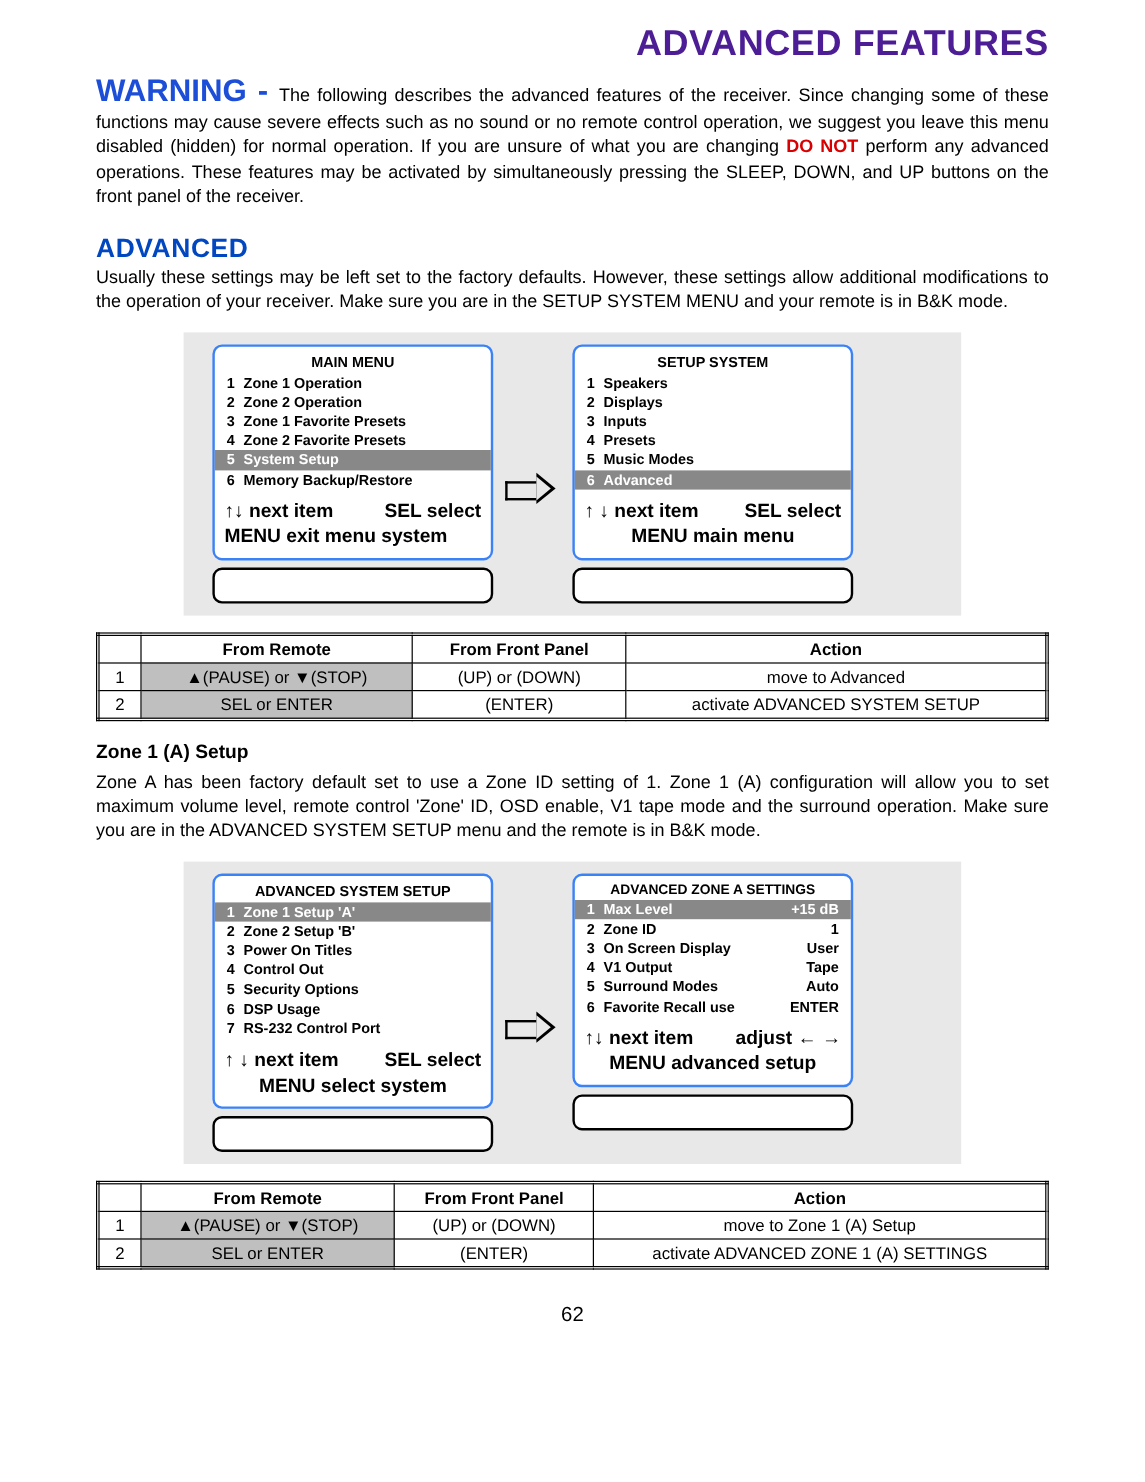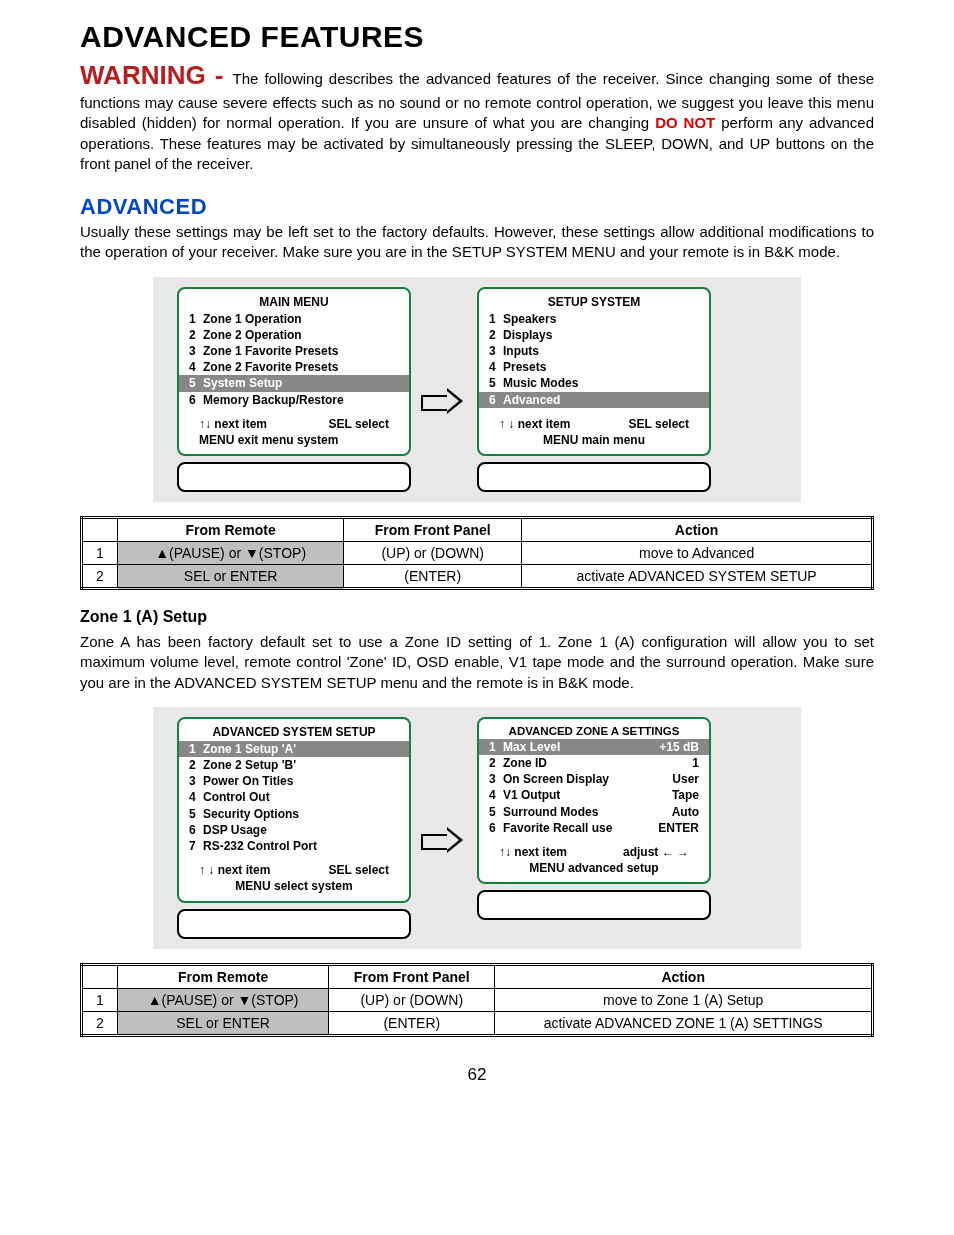--- a/index.html
+++ b/index.html
@@ -5,34 +5,34 @@
   body {
     font-family: Arial, Helvetica, sans-serif;
     margin: 0;
     padding: 20px 80px 30px 80px;
     font-size: 15px;
     color: #000;
     width: 954px;
     box-sizing: border-box;
   }
   .title {
-    text-align: left;
-    color: #000000;
+    text-align: right;
+    color: #4c1d95;
     font-weight: bold;
     font-size: 30px;
     margin: 0 0 4px 0;
     letter-spacing: 0.5px;
   }
   .warning-paragraph {
     text-align: justify;
     line-height: 1.35;
     margin: 0 0 20px 0;
   }
   .warning-label {
-    color: #b91c1c;
+    color: #1d4ed8;
     font-weight: bold;
     font-size: 26px;
   }
   .do-not {
     color: #d80000;
     font-weight: bold;
   }
   .section-heading {
     color: #0047c0;
     font-weight: bold;
@@ -61,21 +61,21 @@
     align-items: flex-start;
     gap: 10px;
   }
   .screen-col {
     display:flex;
     flex-direction:column;
     align-items:center;
   }
   .screen {
     background: #fff;
-    border: 2px solid #15803d;
+    border: 2px solid #3b82f6;
     border-radius: 8px;
     width: 230px;
     font-size: 12px;
     font-weight: bold;
     padding: 6px 0 6px 0;
   }
   .screen-title {
     text-align: center;
     padding: 0 0 2px 0;
   }
@@ -86,22 +86,22 @@
   }
   .screen-item .num { width: 14px; }
   .screen-item .lbl { flex:1; }
   .screen-item .val { text-align:right; }
   .screen-item.selected {
     background: #888;
     color: #fff;
   }
   .screen-footer {
     margin-top: 8px;
-    font-size: 12px;
-    padding: 0 20px;
+    font-size: 16px;
+    padding: 0 8px;
     line-height: 1.35;
   }
   .sf-row { display:flex; justify-content:space-between; }
   .screen-blank {
     background:#fff;
     border:2px solid #000;
     border-radius:8px;
     width:230px;
     height:26px;
     margin-top:6px;

